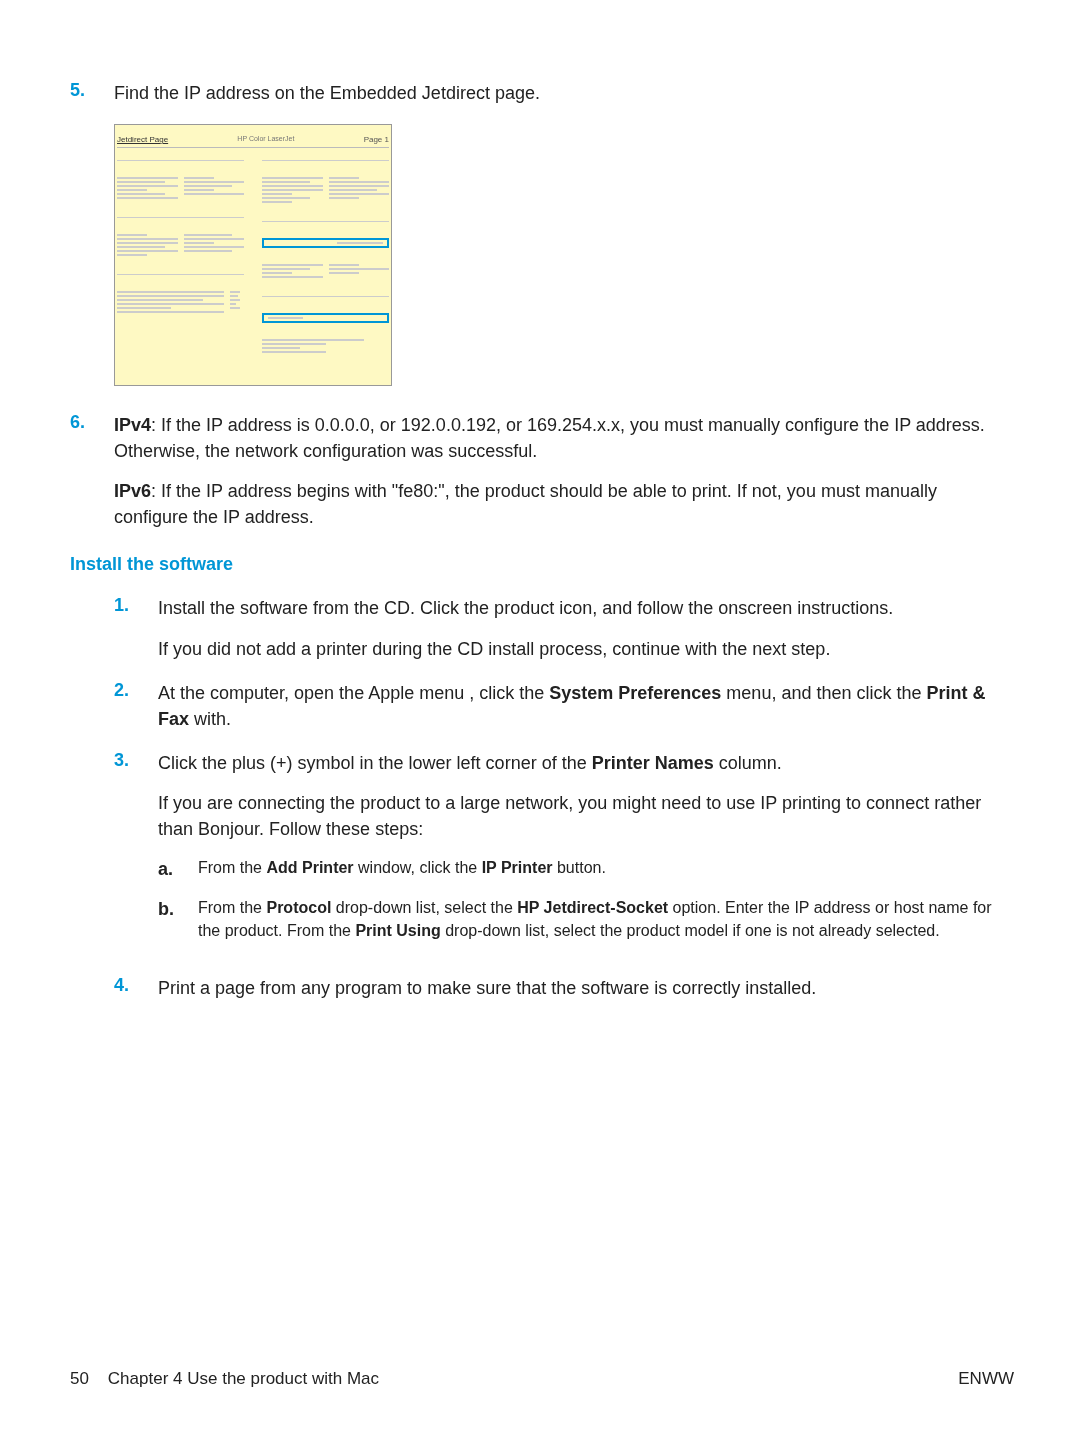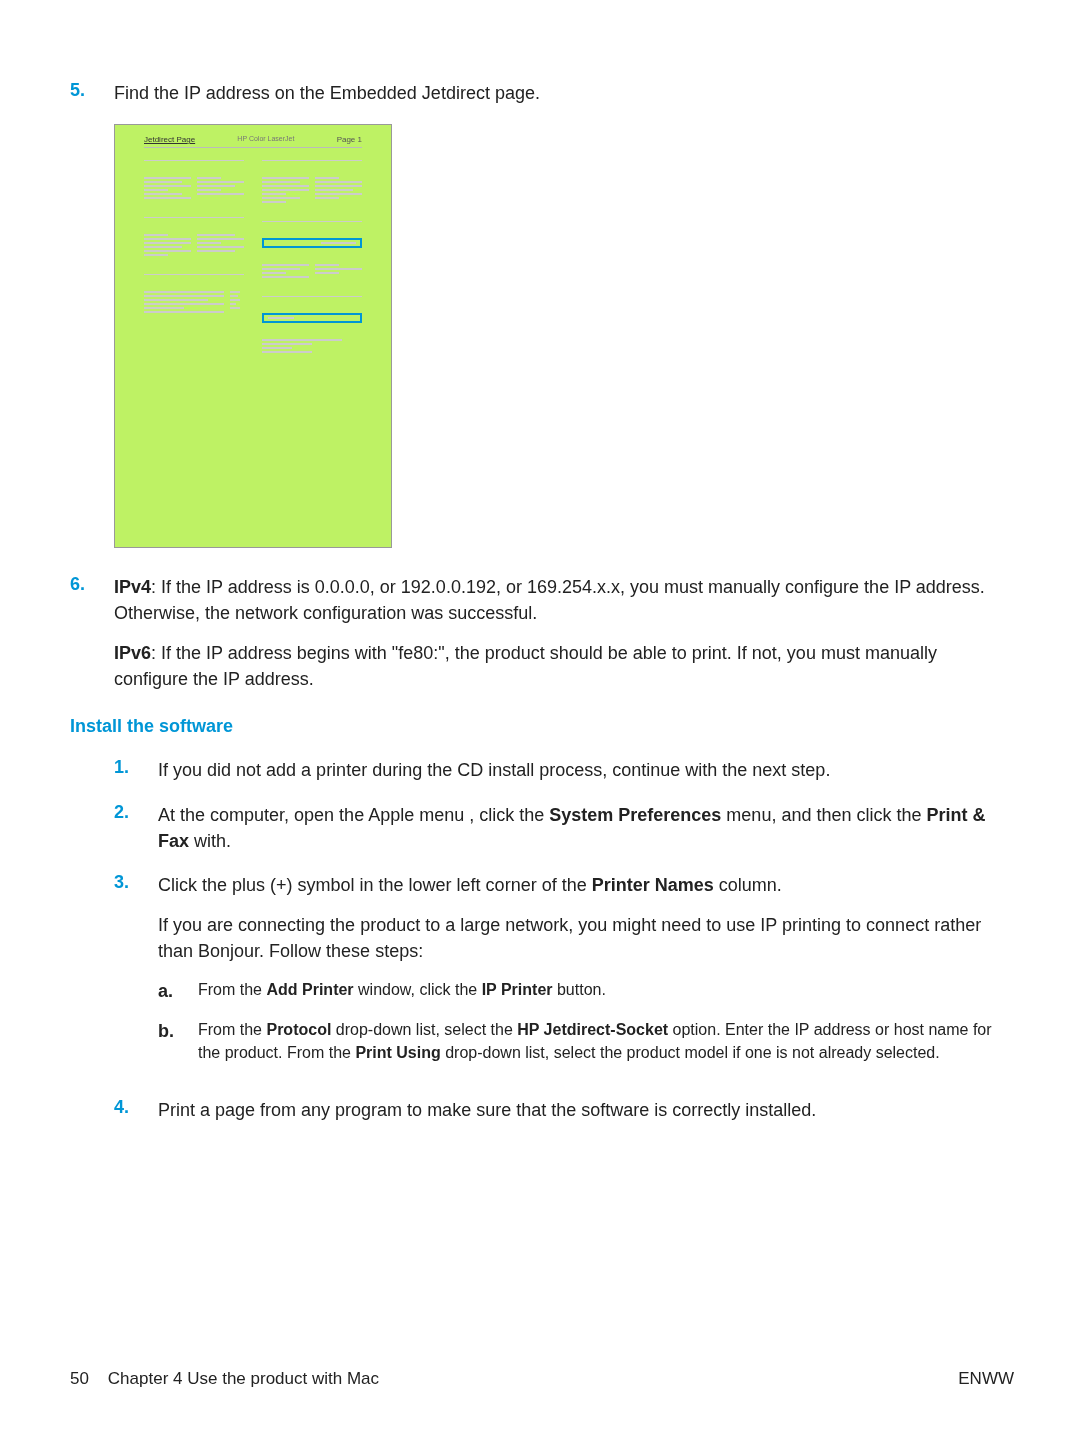--- a/index.html
+++ b/index.html
@@ -36,25 +36,25 @@
     font-size: 18px;
     margin: 24px 0 20px 0;
   }
   .bold { font-weight: bold; }
   .indent-block { margin-left: 44px; }
   .figure {
     margin-left: 44px;
     margin-bottom: 26px;
     border: 1px solid #999;
     width: 278px;
-    height: 424px;
-    padding: 10px 29px;
+    height: 262px;
+    padding: 10px 2px;
     box-sizing: border-box;
     position: relative;
-    background: #bef264;
+    background: #fef9c3;
   }
   .fig-head {
     display: flex;
     justify-content: space-between;
     font-size: 8px;
     color: #555;
     padding-bottom: 4px;
     margin-bottom: 8px;
     position: relative;
   }
@@ -232,20 +232,21 @@
     </div>
   </div>
 
   <div class="h3">Install the software</div>
 
   <div class="indent-block">
 
     <div class="ol-item">
       <div class="ol-num">1.</div>
       <div class="ol-body">
+        <p>Install the software from the CD. Click the product icon, and follow the onscreen instructions.</p>
         <p>If you did not add a printer during the CD install process, continue with the next step.</p>
       </div>
     </div>
 
     <div class="ol-item">
       <div class="ol-num">2.</div>
       <div class="ol-body">
         <p>
           <span>At the computer, open the Apple menu </span><span class="apple-icon"></span><span>, click the </span><span class="bold">System Preferences</span><span> menu, and then click the </span><span class="bold">Print &amp; Fax</span><span> with.</span>
         </p>

